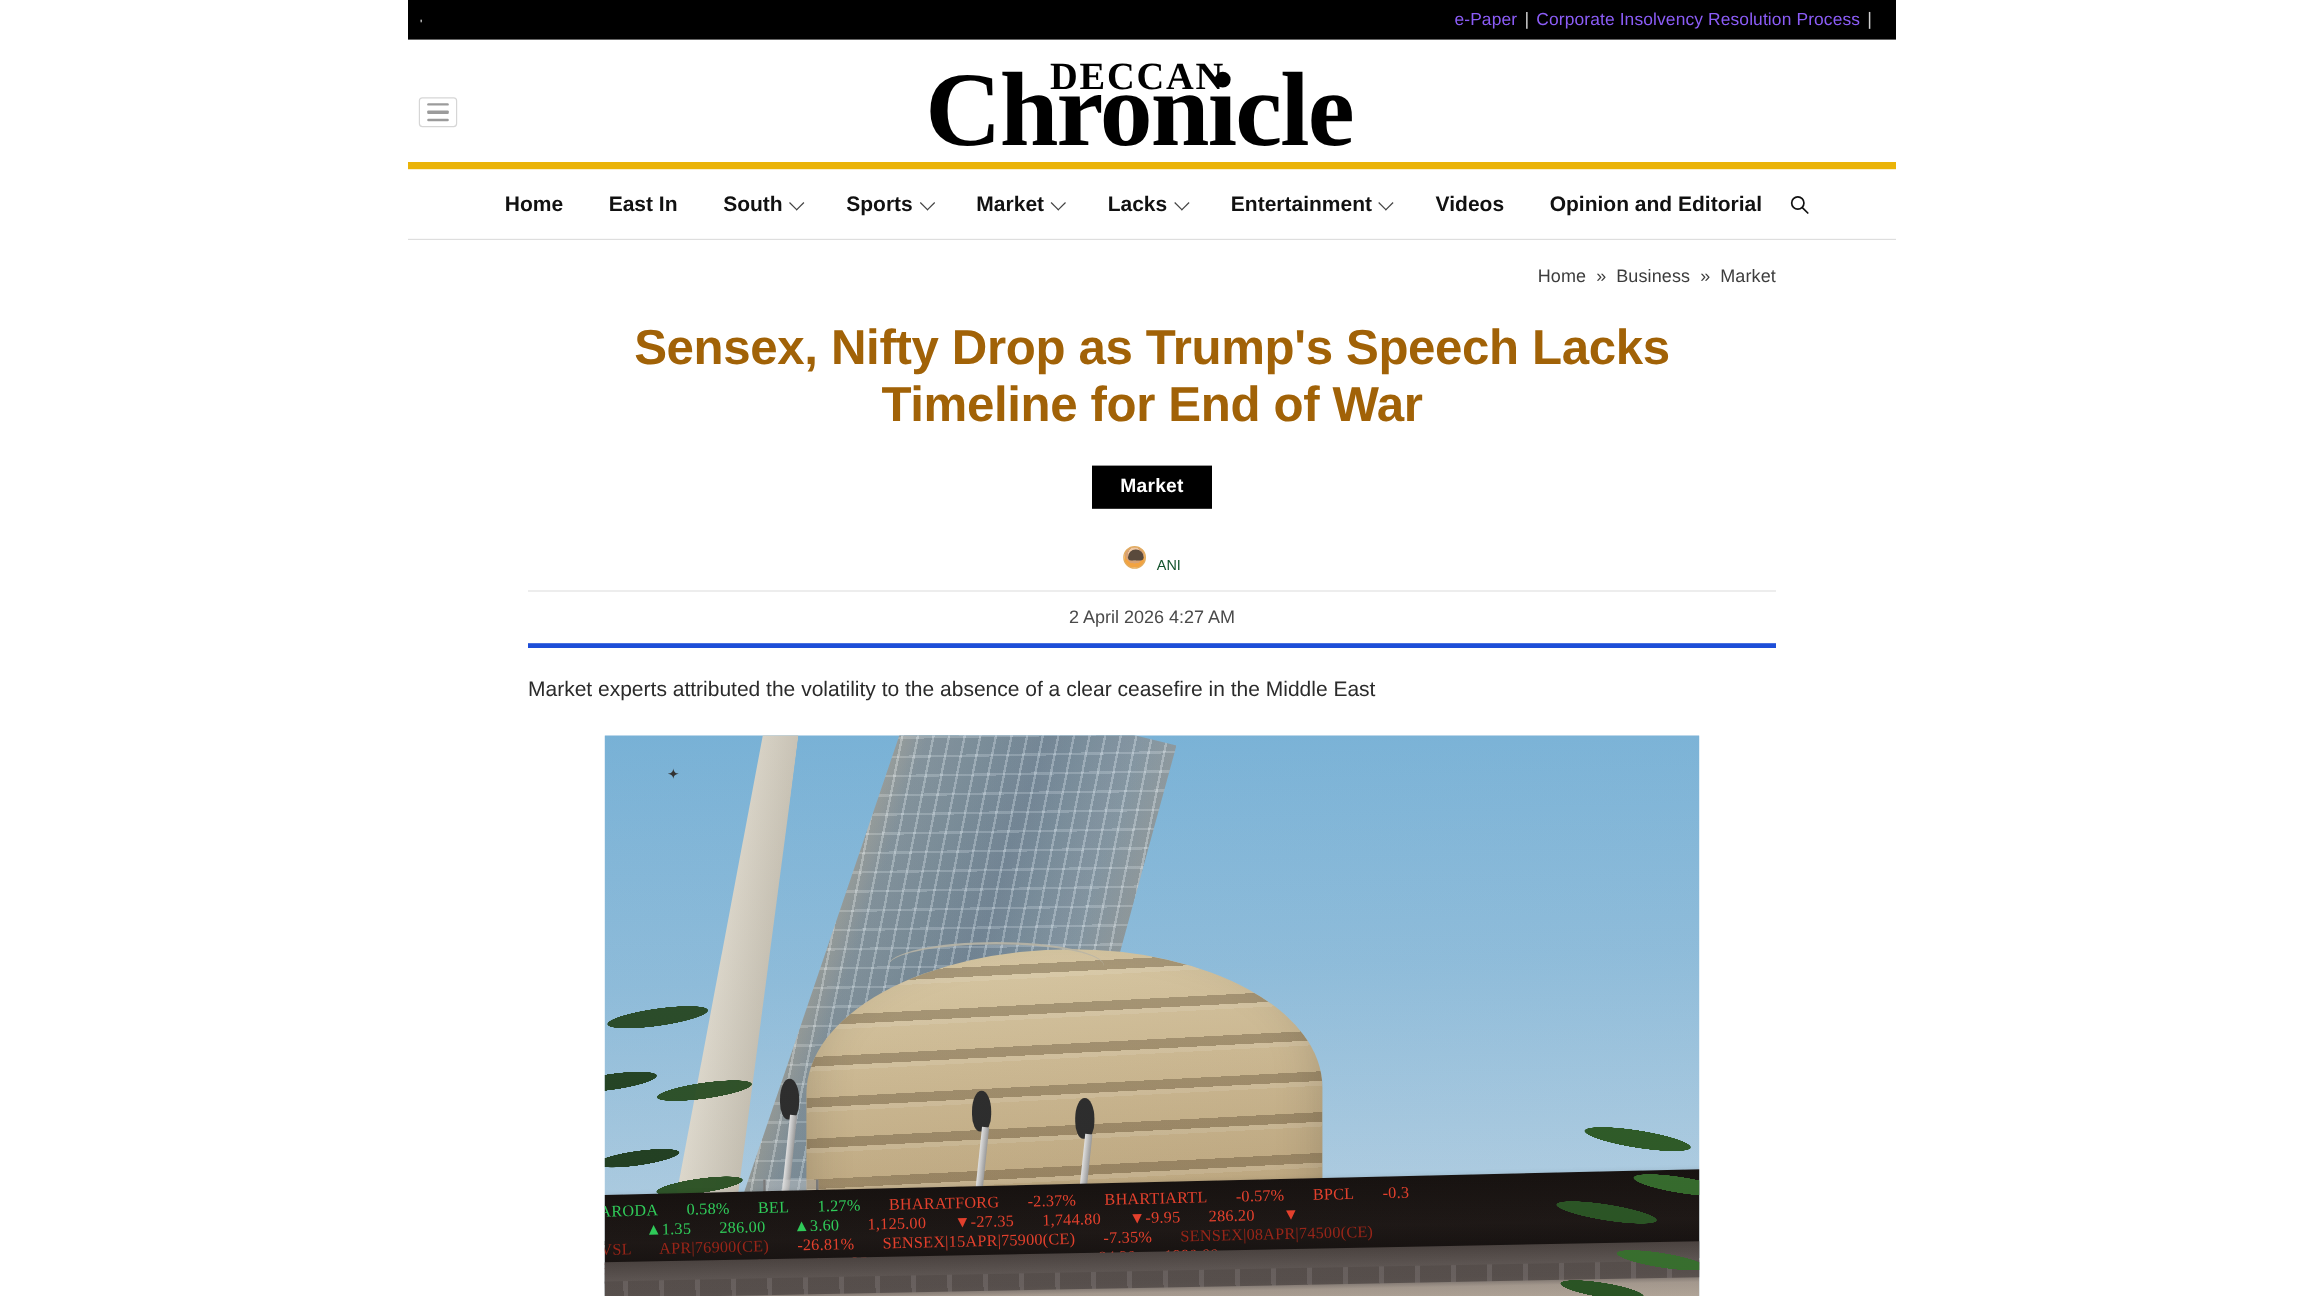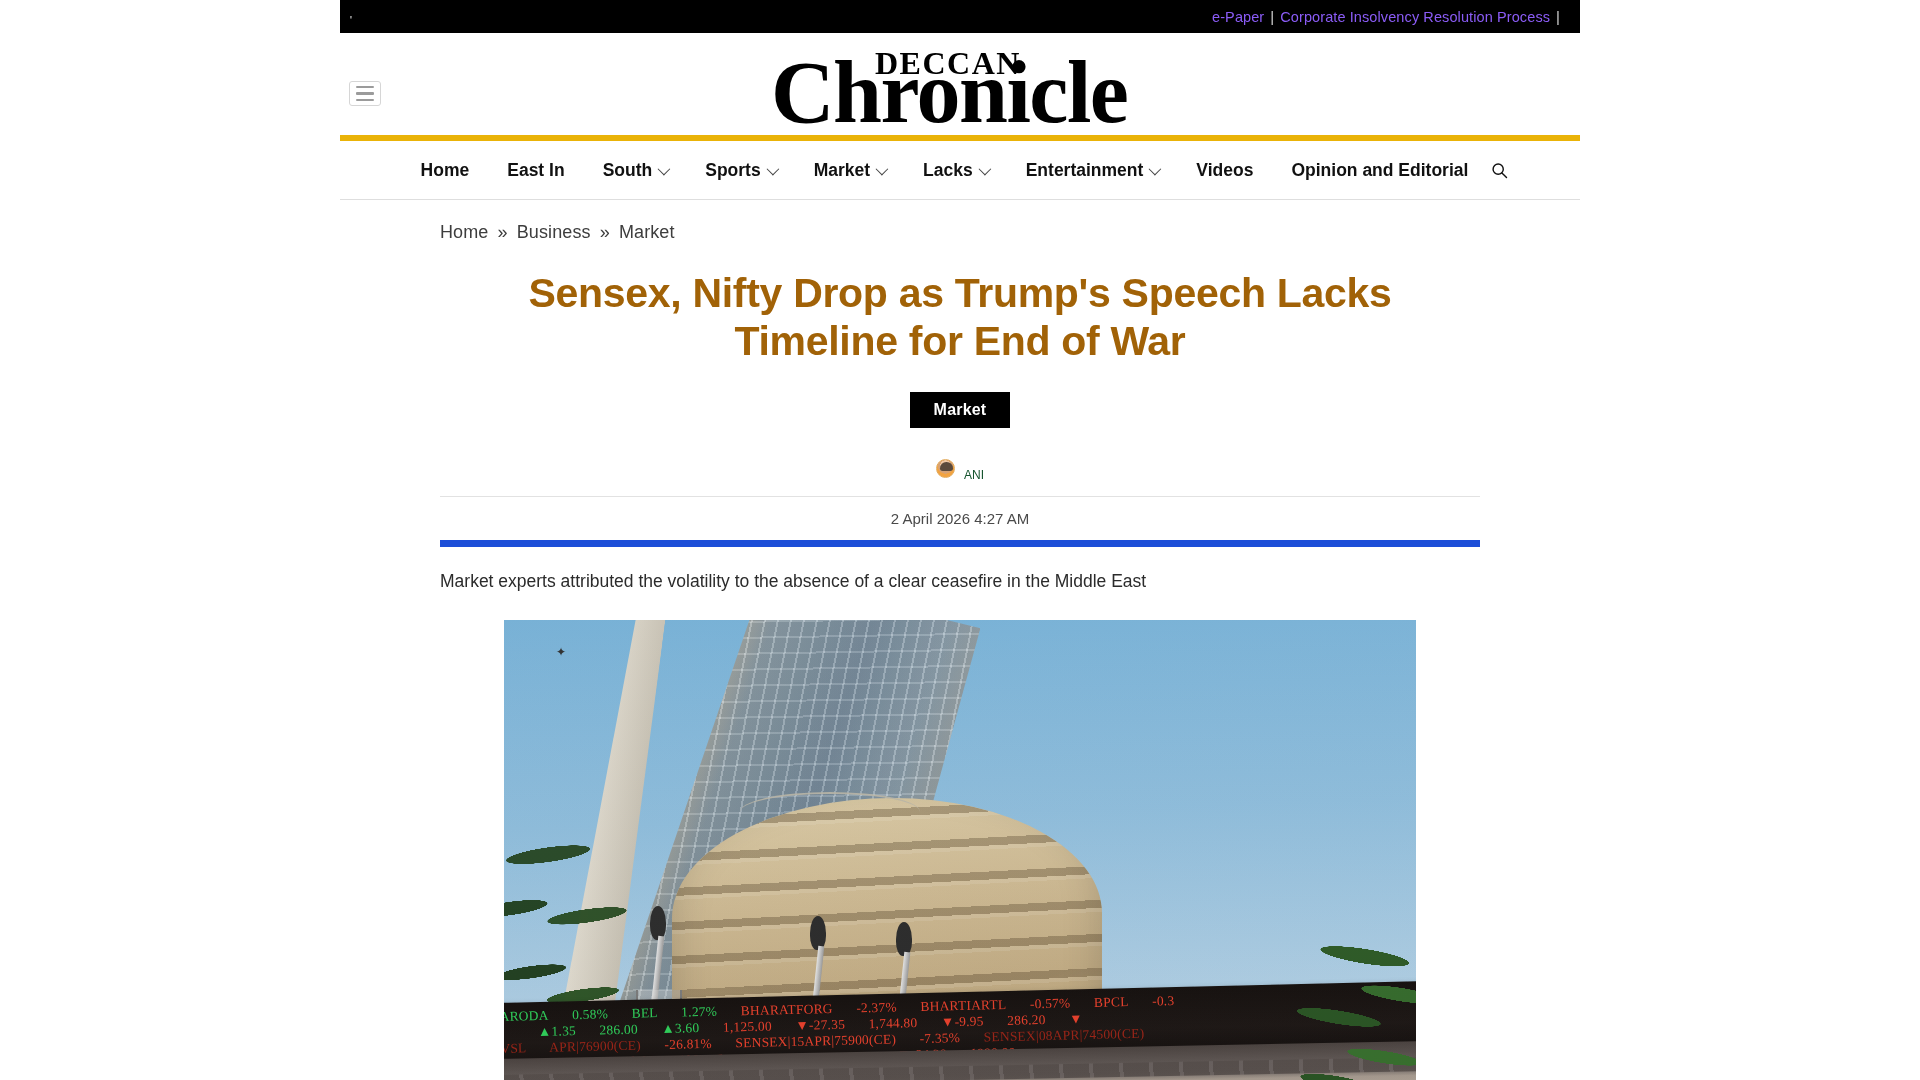--- a/index.html
+++ b/index.html
@@ -142,23 +142,23 @@
     display: flex;
     align-items: center;
     padding: 0 10px 0 4px;
     cursor: pointer;
   }
   .search-btn svg { display: block; }
 
   
   .article { padding: 0 100px; }
   .breadcrumb {
-    text-align: left;
+    text-align: right;
     padding-top: 22px;
-    font-size: 18px;
+    font-size: 15px;
     color: #3d3d3d;
     letter-spacing: .1px;
   }
   .breadcrumb a { color: #3d3d3d; text-decoration: none; cursor: pointer; }
   .breadcrumb .bc-sep { margin: 0 4px; color: #3d3d3d; }
 
   .headline {
     margin-top: 26px;
     text-align: center;
     font-size: 41px;
@@ -213,21 +213,21 @@
     text-decoration: none;
     cursor: pointer;
     margin-top: 12px;
   }
 
   .timestamp {
     text-align: center;
     padding: 13px 0;
     font-size: 15px;
     color: #4a4a4a;
-    border-bottom: 7px solid #1d4ed8;
+    border-bottom: 4px solid #1d4ed8;
   }
 
   .standfirst {
     margin-top: 22px;
     font-size: 17.5px;
     color: #2b2b2b;
     line-height: 1.45;
   }
 
   

